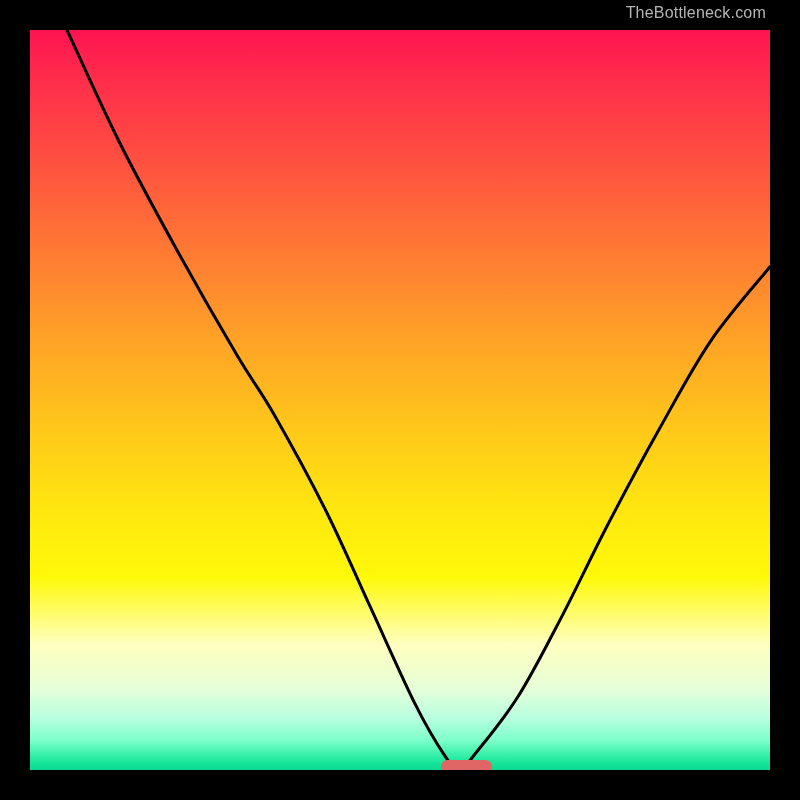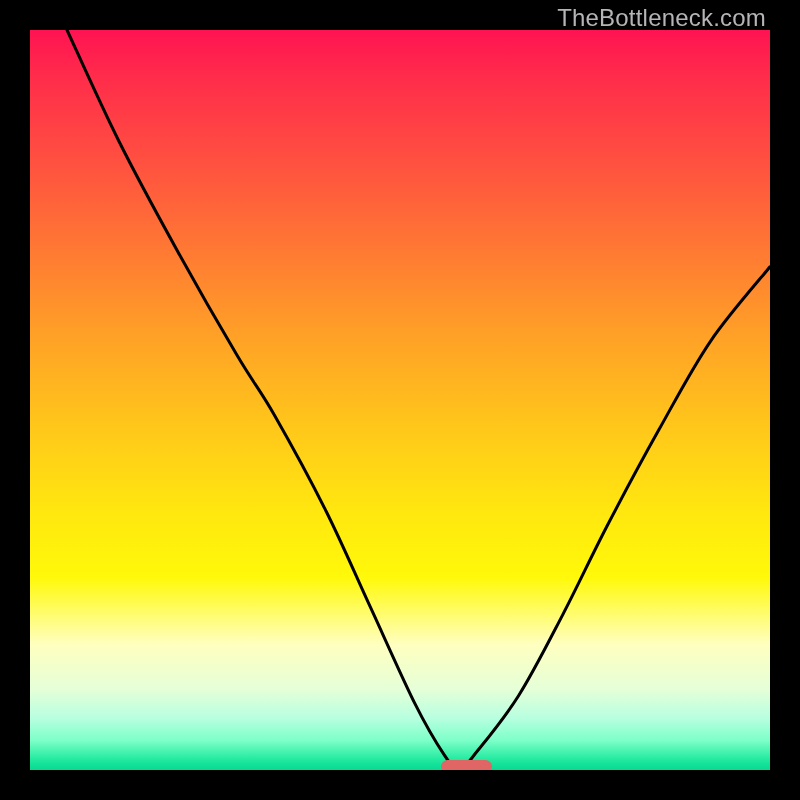--- a/index.html
+++ b/index.html
@@ -64,21 +64,21 @@
     position: absolute;
     background: #e06666;
     border-radius: 999px;
   }
   .watermark {
     position: absolute;
     top: 4px;
     right: 34px;
     color: #b5b5b5;
     font-family: Arial, Helvetica, sans-serif;
-    font-size: 24px;
+    font-size: 16px;
     letter-spacing: 0.2px;
     font-weight: 500;
     user-select: none;
   }
 </style>
 </head>
 <body>
 
 <div class="frame">
   <div class="watermark">TheBottleneck.com</div>

